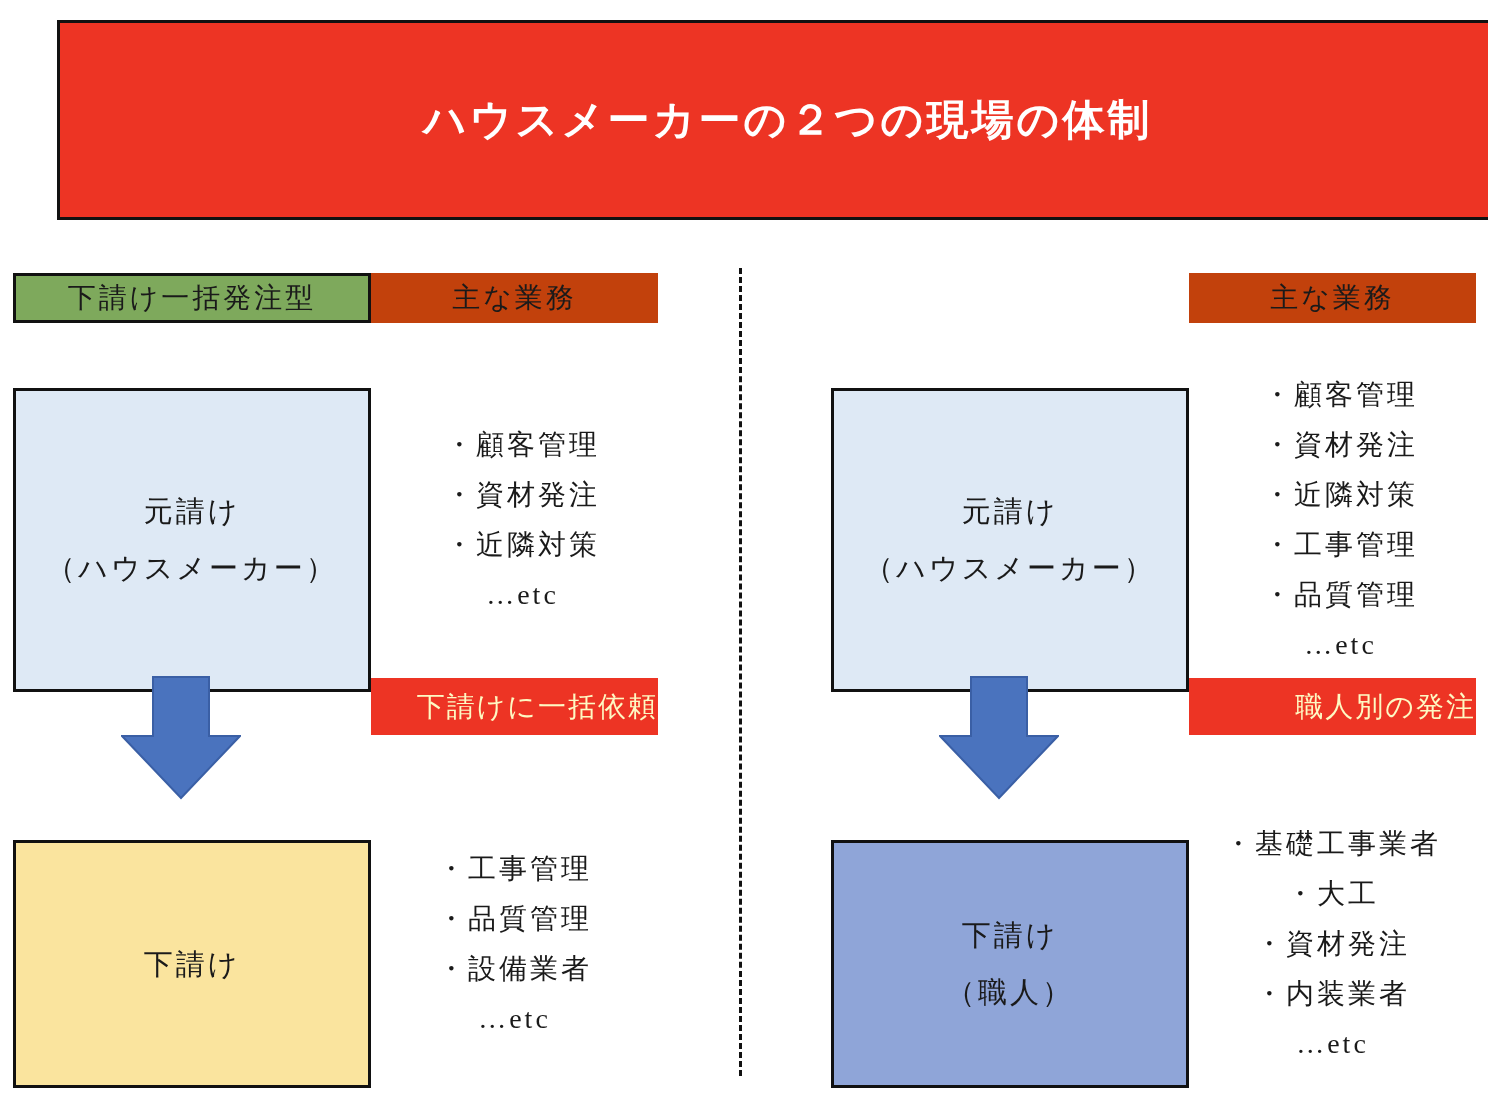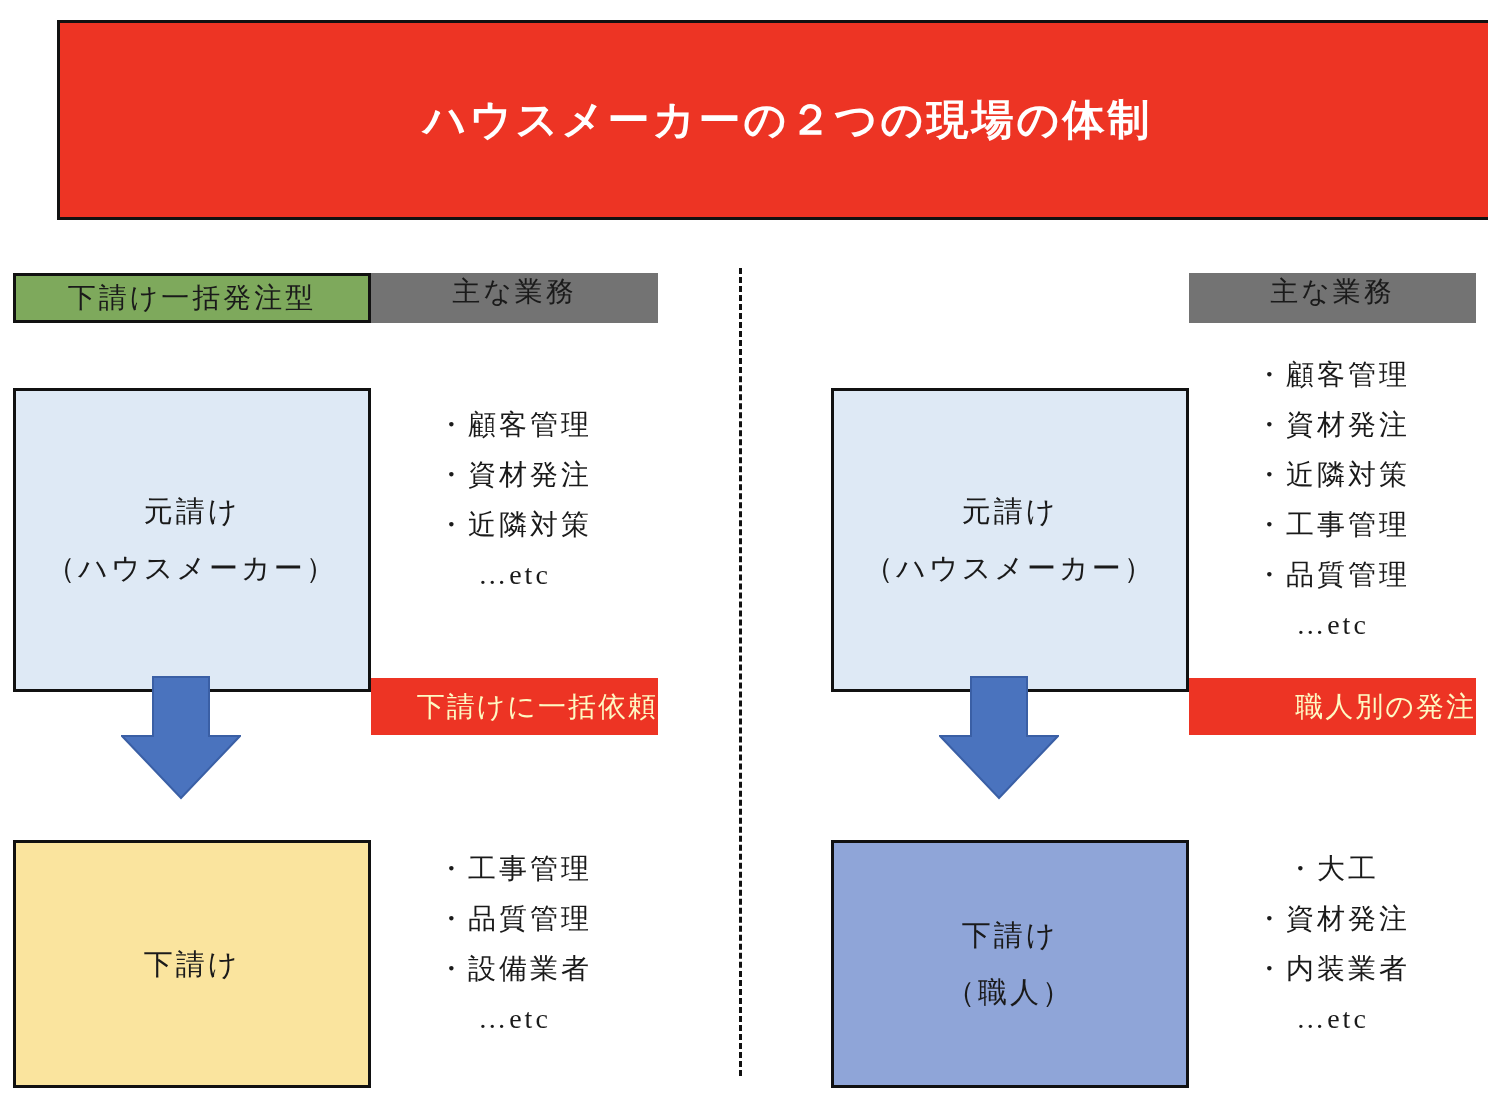--- a/index.html
+++ b/index.html
@@ -26,37 +26,37 @@
   .type-box{
     position:absolute;left:0;top:273px;width:358px;height:50px;
     border:3px solid #111;box-sizing:border-box;
     display:flex;align-items:center;justify-content:center;
     font-size:28px;letter-spacing:3px;
   }
   .type-box.green{background:#7EA95C;}
   .type-box.blue{background:#689CD2;}
   .tasks-header{
     position:absolute;left:358px;top:273px;width:287px;height:50px;
-    background:#737373;display:flex;align-items:flex-start;justify-content:center;
+    background:#c2410c;display:flex;align-items:center;justify-content:center;
     font-size:28px;letter-spacing:3px;box-sizing:border-box;
   }
   .main-box{
     position:absolute;left:0;width:358px;border:3px solid #111;box-sizing:border-box;
     display:flex;flex-direction:column;align-items:center;justify-content:center;
     font-size:29px;letter-spacing:3px;line-height:57px;text-align:center;margin-top:20px;
   }
   .main-box.top{top:368px;height:304px;background:#DEE9F5;}
   .main-box.bottom{top:820px;height:248px;}
   .main-box.yellow{background:#FAE49E;}
   .main-box.periwinkle{background:#8FA5D8;}
   .tasks{
     position:absolute;left:358px;width:287px;
     display:flex;flex-direction:column;justify-content:center;align-items:center;
   }
-  .tasks-top{top:348px;height:304px;}
+  .tasks-top{top:368px;height:304px;padding-left:8px;}
   .tasks-bottom{top:816px;height:256px;}
   .task-item{font-size:28px;letter-spacing:3px;line-height:50px;white-space:nowrap;text-align:center;}
   .arrow{position:absolute;left:108px;top:676px;width:120px;height:124px;}
   .red-label{
     position:absolute;left:358px;top:678px;width:287px;height:57px;
     background:#ED3424;color:#fef9c3;
     display:flex;align-items:center;justify-content:flex-end;
     font-size:28px;letter-spacing:2px;
   }
 </style>
@@ -133,20 +133,21 @@
 
     <div class="red-label">
       <span>職人別の発注</span>
     </div>
 
     <div class="main-box bottom periwinkle">
       <div>下請け</div>
       <div>（職人）</div>
     </div>
     <div class="tasks tasks-bottom">
+        <div class="task-item">・基礎工事業者</div>
         <div class="task-item">・大工</div>
         <div class="task-item">・資材発注</div>
         <div class="task-item">・内装業者</div>
         <div class="task-item">…etc</div>
       </div>
   </section>
 
 </div>
 
 </body></html>

